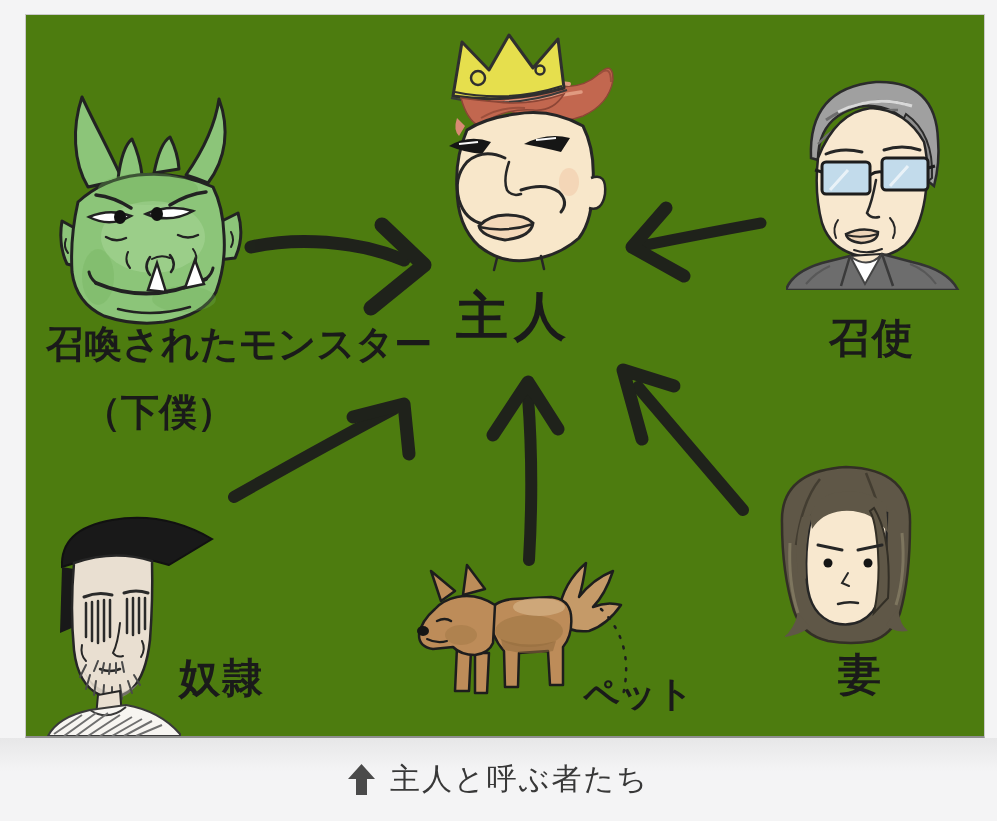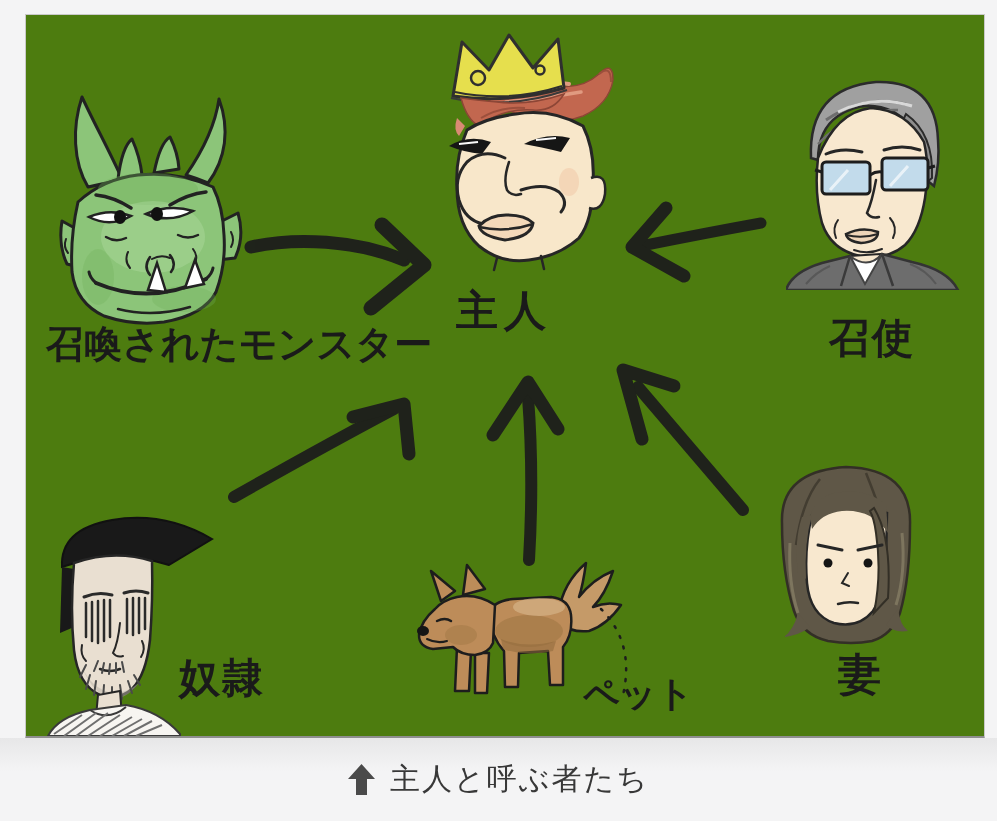--- a/index.html
+++ b/index.html
@@ -13,21 +13,21 @@
     background:#4d7c0f;
     border:1px solid #c9c9c9;border-bottom:3px solid #8f8f8f;
   }
   .chr{position:absolute;}
   .lbl{
     position:absolute;font-weight:bold;color:#1a1a1a;
     white-space:nowrap;line-height:1;
   }
   .lbl-monster1{left:20px;top:310px;font-size:38px;}
   .lbl-monster2{left:57px;top:378px;font-size:38px;}
-  .lbl-master{left:430px;top:275px;font-size:42px;letter-spacing:6px;}
+  .lbl-master{left:430px;top:275px;font-size:52px;letter-spacing:6px;}
   .lbl-servant{left:803px;top:303px;font-size:41px;letter-spacing:2px;}
   .lbl-slave{left:153px;top:643px;font-size:41px;letter-spacing:2px;}
   .lbl-pet{left:557px;top:661px;font-size:36px;}
   .lbl-wife{left:812px;top:638px;font-size:43px;}
   .arrows{position:absolute;left:0;top:0;pointer-events:none;}
   .caption-bar{
     position:absolute;left:0;top:738px;width:997px;height:83px;
     background:linear-gradient(#e7e7e8,#f4f4f5 40%);
     display:flex;align-items:center;justify-content:center;gap:15px;
   }
@@ -238,20 +238,21 @@
         <path d="M104,97 L128,92" stroke-width="3"></path>
         <path d="M94,120 L88,130 L95,133" stroke-width="2"></path>
         <path d="M84,151 Q94,148 104,150" stroke-width="2.5"></path>
       </g>
       <circle cx="74" cy="110" r="4.5" fill="#151515"></circle>
       <circle cx="114" cy="110" r="4.5" fill="#151515"></circle>
     </g>
   </svg>
 
   <div class="lbl lbl-monster1">召喚されたモンスター</div>
+  <div class="lbl lbl-monster2">（下僕）</div>
   <div class="lbl lbl-master">主人</div>
   <div class="lbl lbl-servant">召使</div>
   <div class="lbl lbl-pet">ペット</div>
   <div class="lbl lbl-slave">奴隷</div>
   <div class="lbl lbl-wife">妻</div>
 
   <svg class="arrows" width="958" height="721" viewBox="0 0 958 721">
     <g fill="none" stroke="#1c1c1c" stroke-linecap="round" stroke-linejoin="round" opacity="0.93">
       <g>
         <path d="M225,232 C270,222 330,225 378,245" stroke-width="13"></path>

